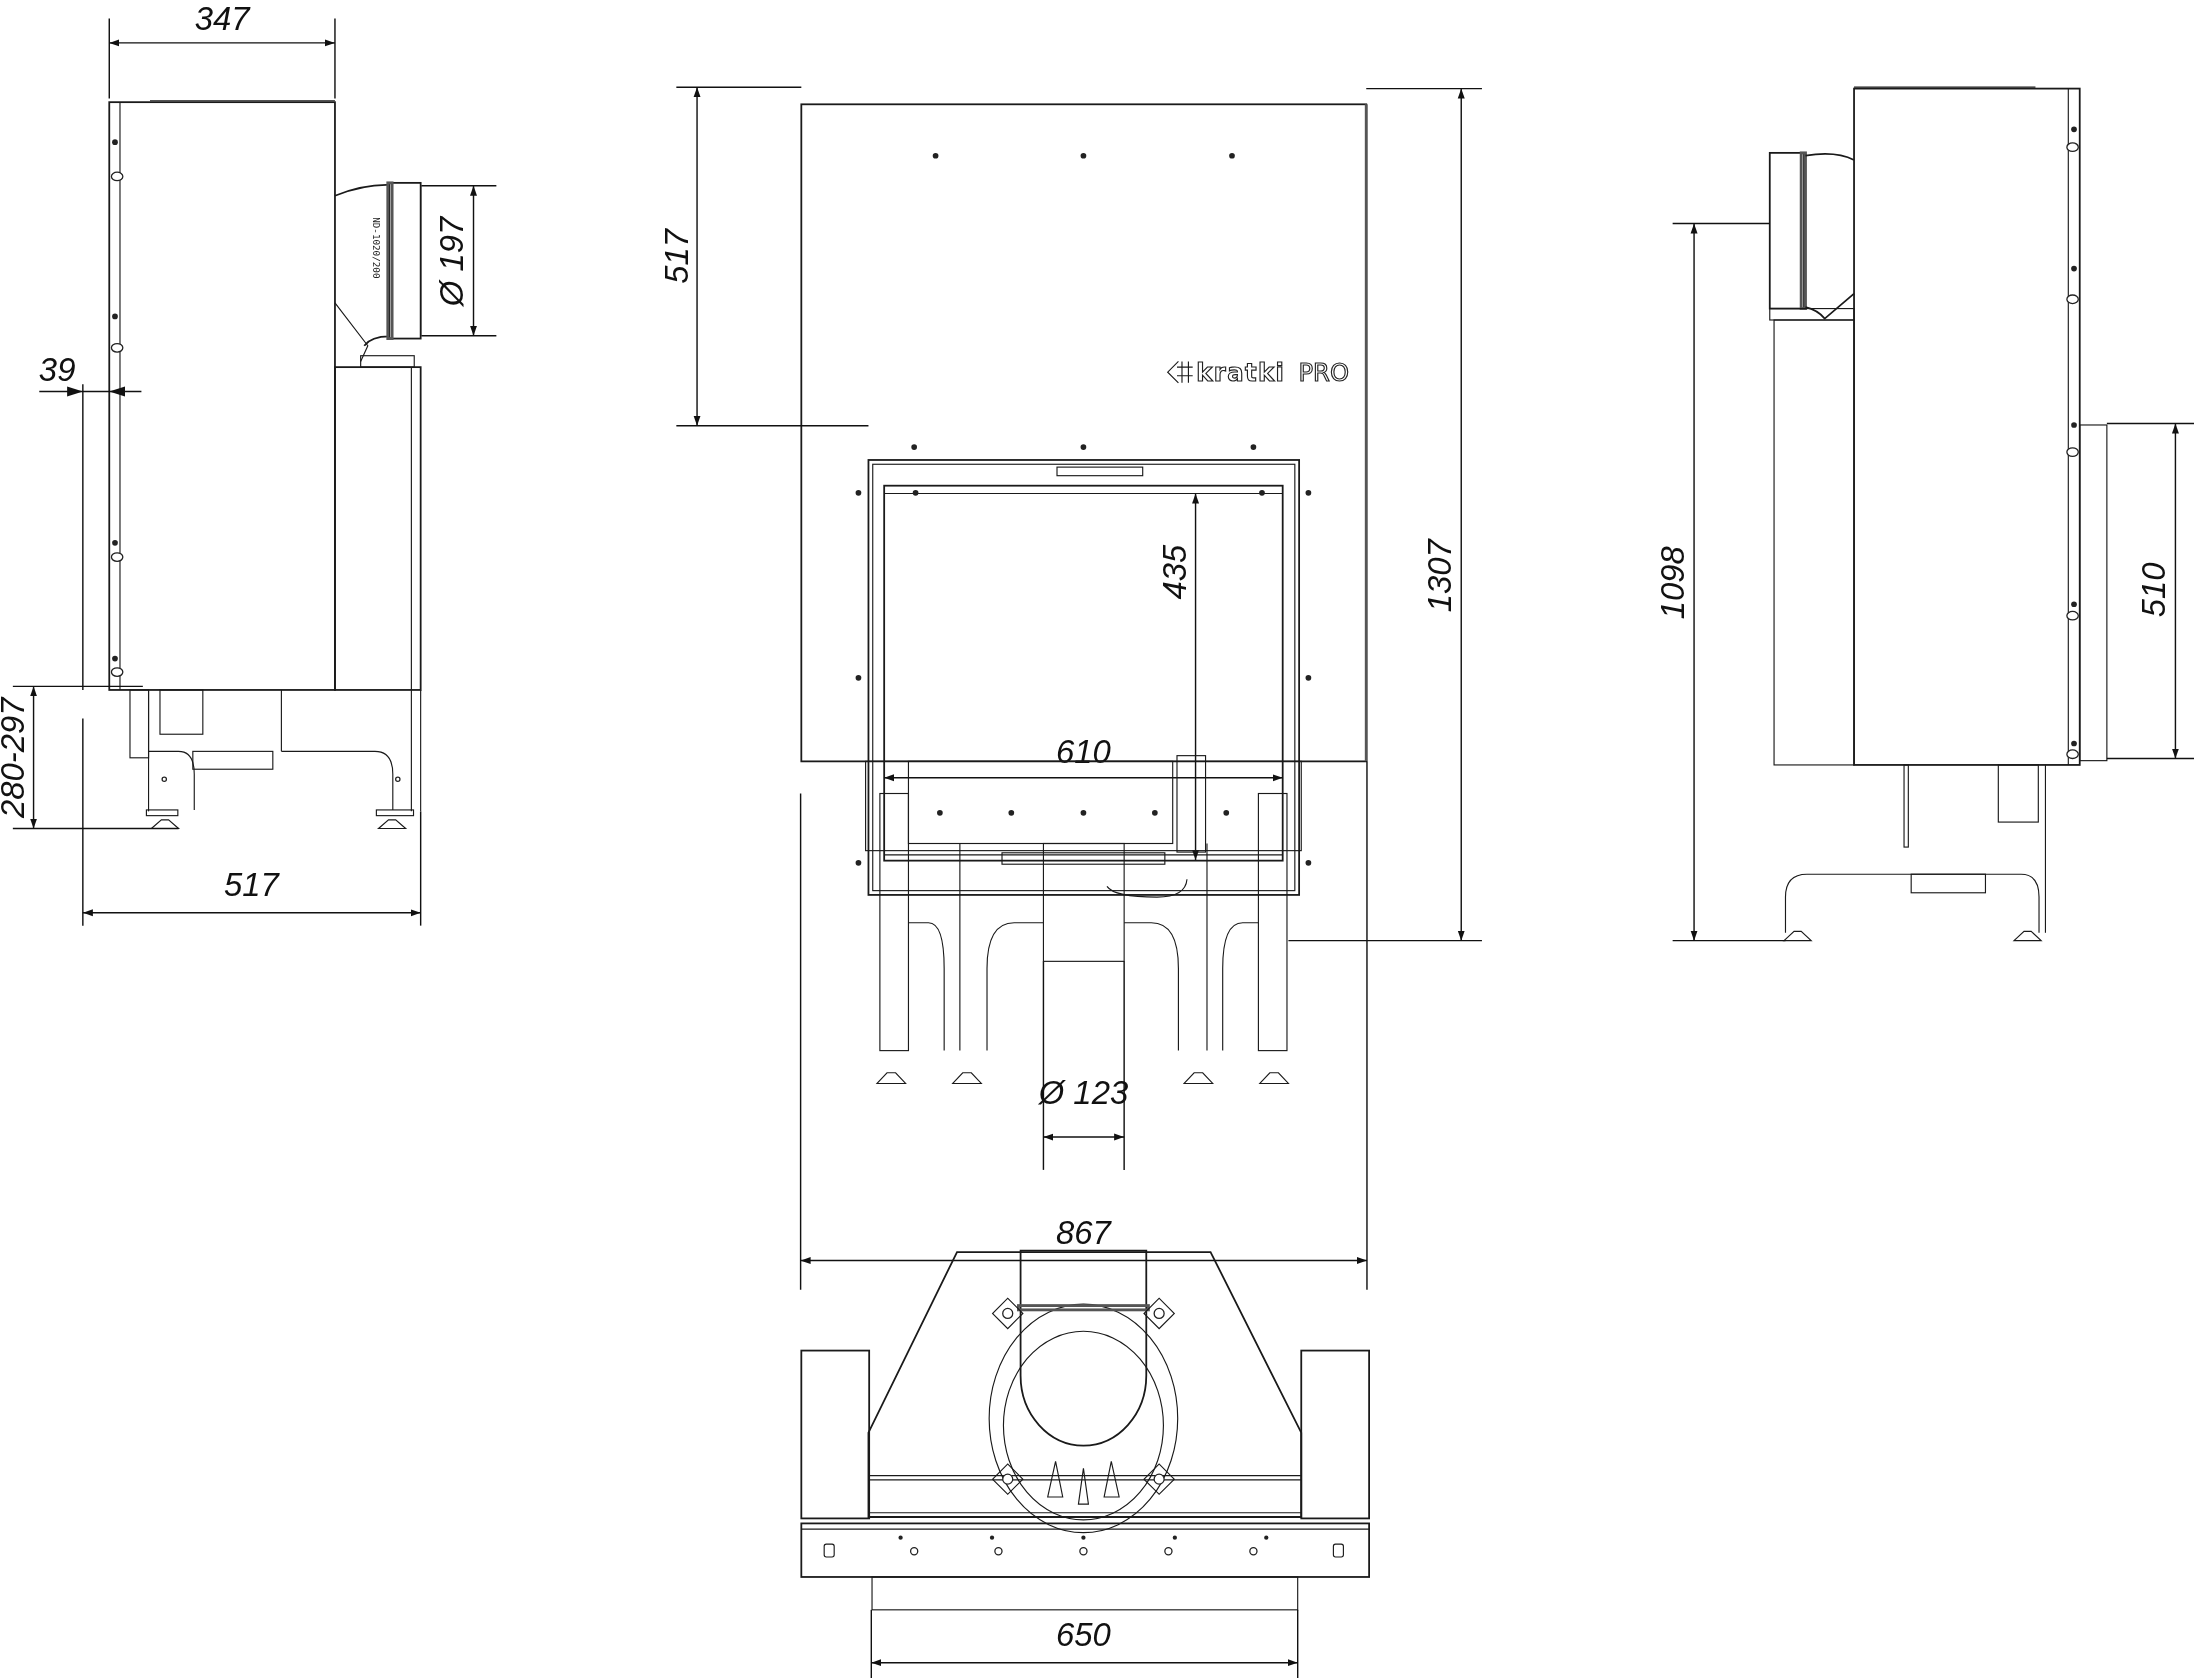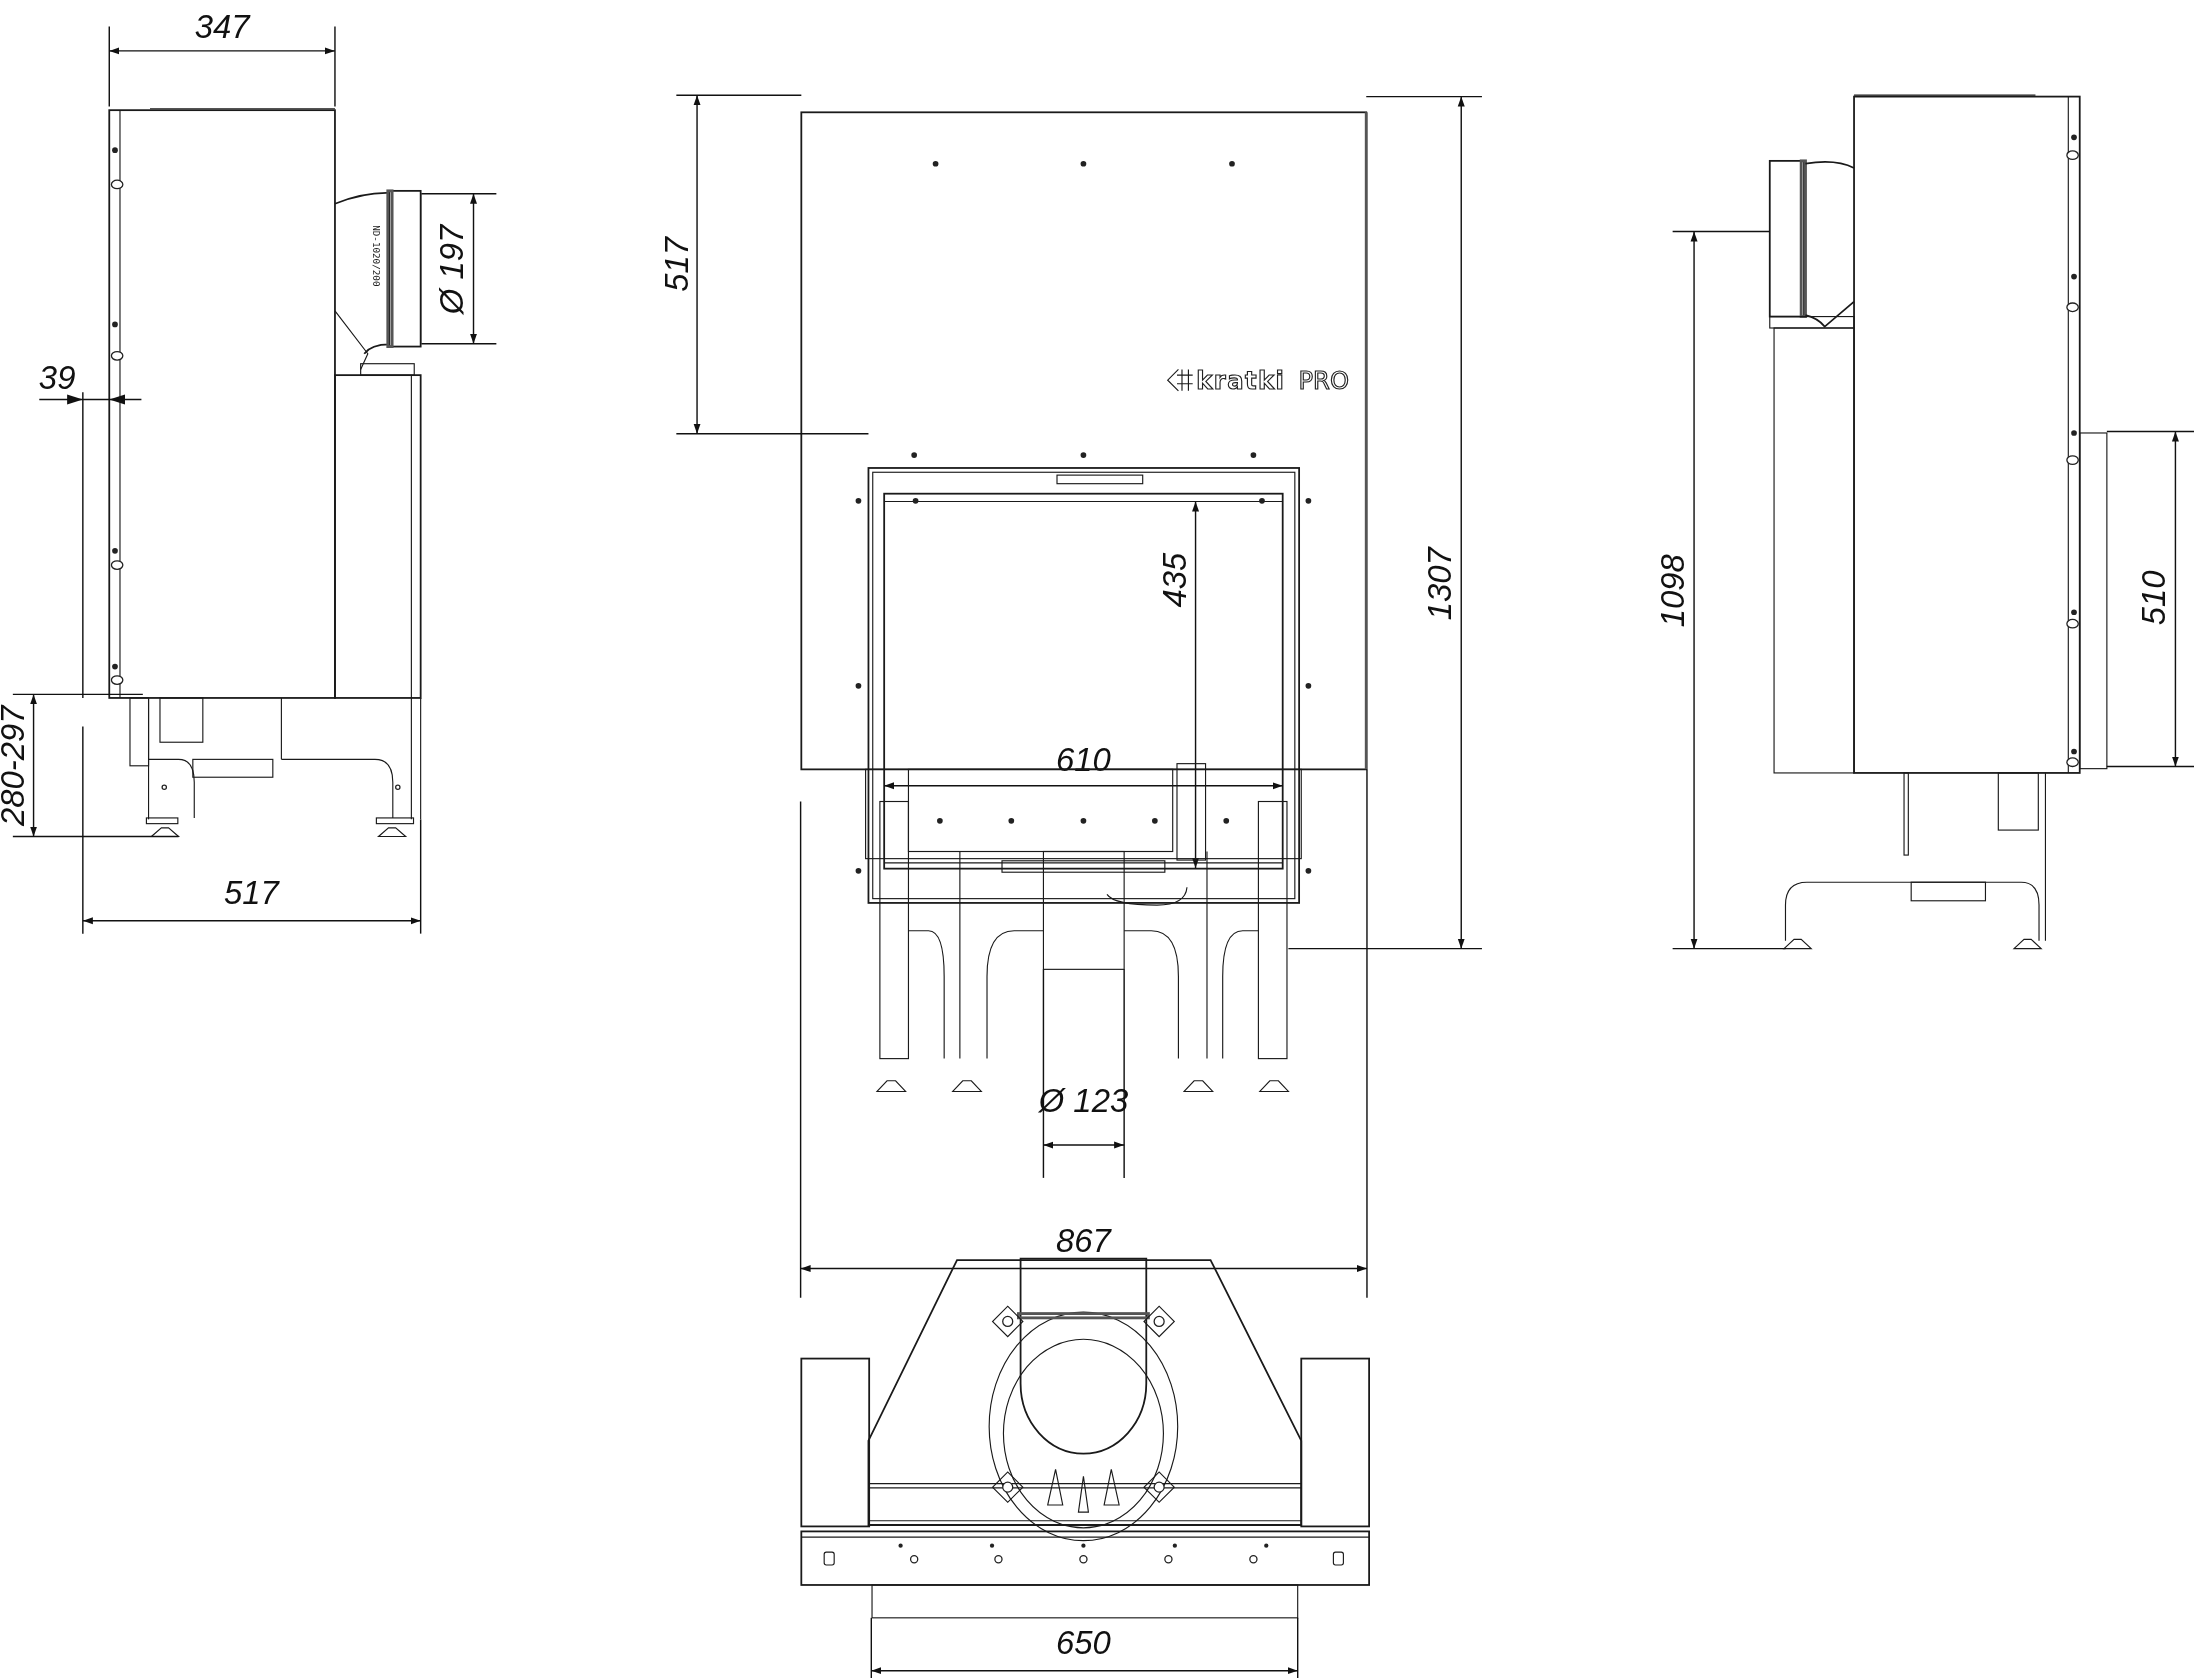--- a/index.html
+++ b/index.html
@@ -13,21 +13,21 @@
   .bolt{fill:#222;}
   .hole{fill:#fff;stroke:#222;stroke-width:1.8;}
   .dtxt{font-family:"Liberation Sans",sans-serif;font-style:italic;font-size:46px;fill:#111;}
   .logo{font-family:"DejaVu Sans",sans-serif;font-size:34px;fill:#fff;stroke:#222;stroke-width:1.6;font-weight:bold;letter-spacing:2px;}
   .logo2{font-family:"DejaVu Sans",sans-serif;font-size:34px;fill:#fff;stroke:#222;stroke-width:1.6;}
   .tiny{font-family:"DejaVu Sans Mono",monospace;font-size:13px;fill:#222;}
 </style>
 </head>
 <body>
 
-<div style="position:absolute;left:0;top:12px;width:2194px;height:1634px;">
+<div style="position:absolute;left:0;top:4px;width:2194px;height:1634px;">
 <svg width="2194" height="1679" viewBox="0 0 3072 2350">
   <defs>
     <marker id="arr" viewBox="0 0 10 10" refX="10" refY="5" markerWidth="14" markerHeight="14" orient="auto-start-reverse" markerUnits="userSpaceOnUse">
       <path d="M0,1.5 L10,5 L0,8.5 Z" fill="#111"></path>
     </marker>
   </defs>
 
   <g>
 
     <line class="dim" x1="153" y1="20" x2="153" y2="132"></line>

